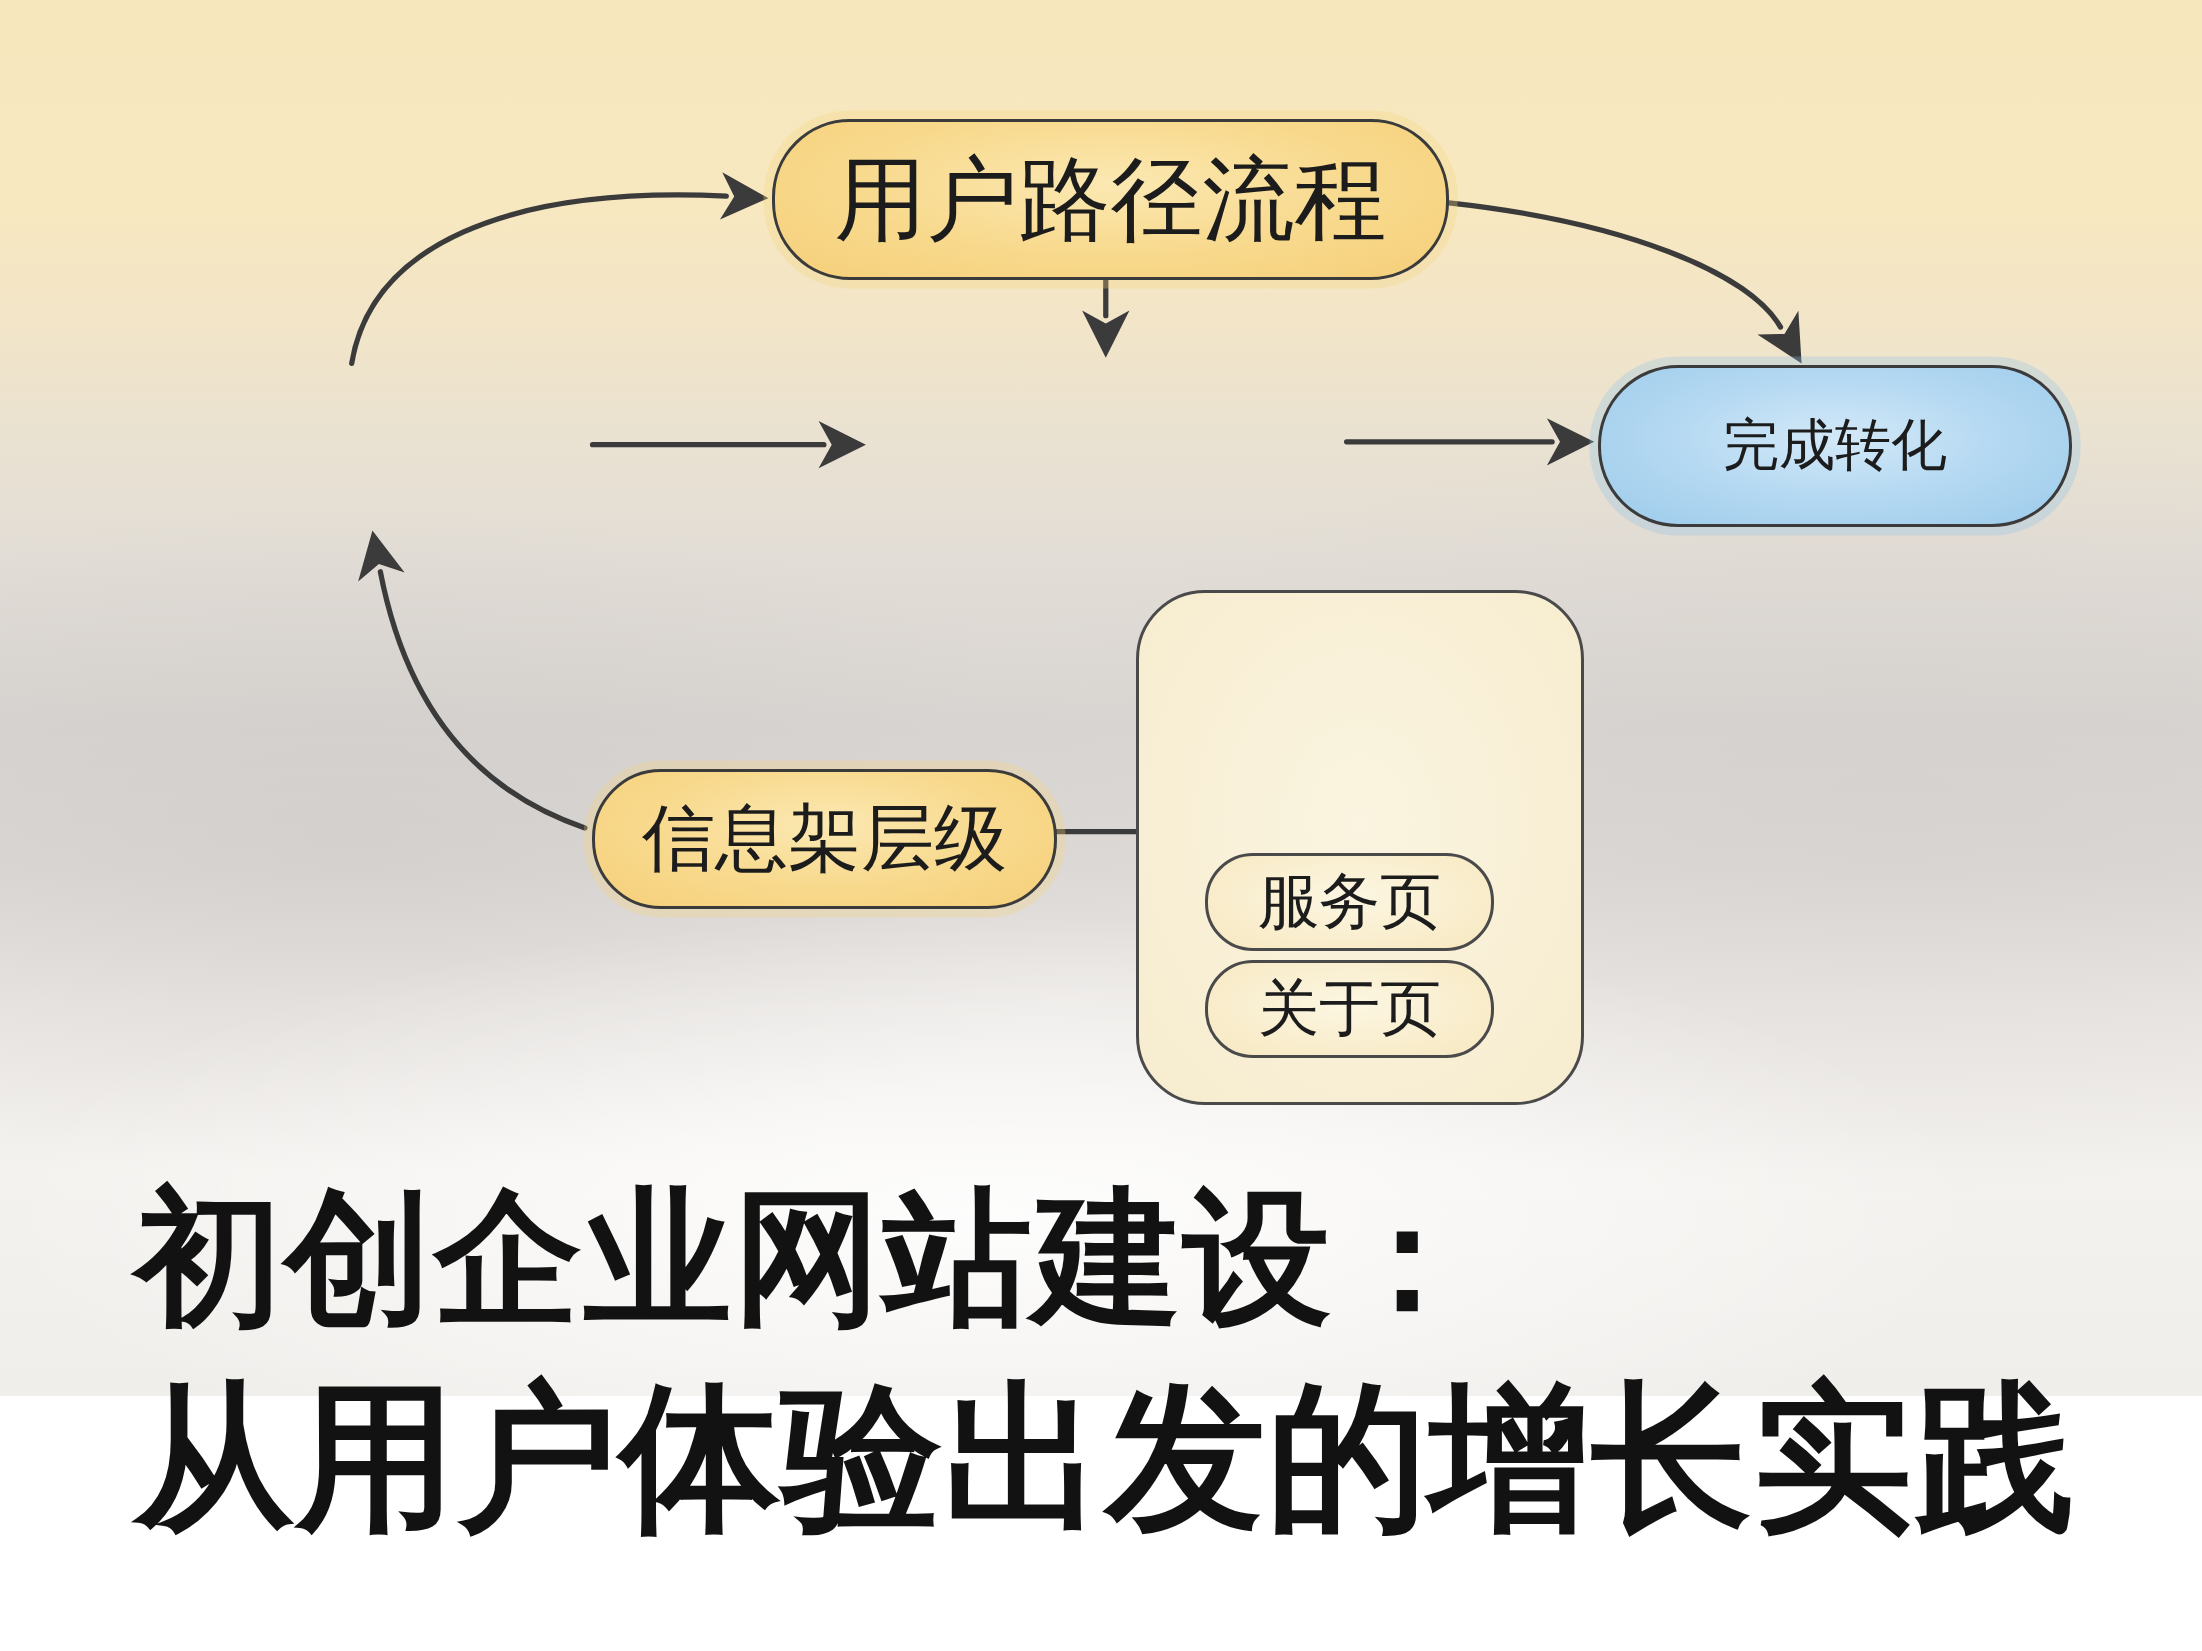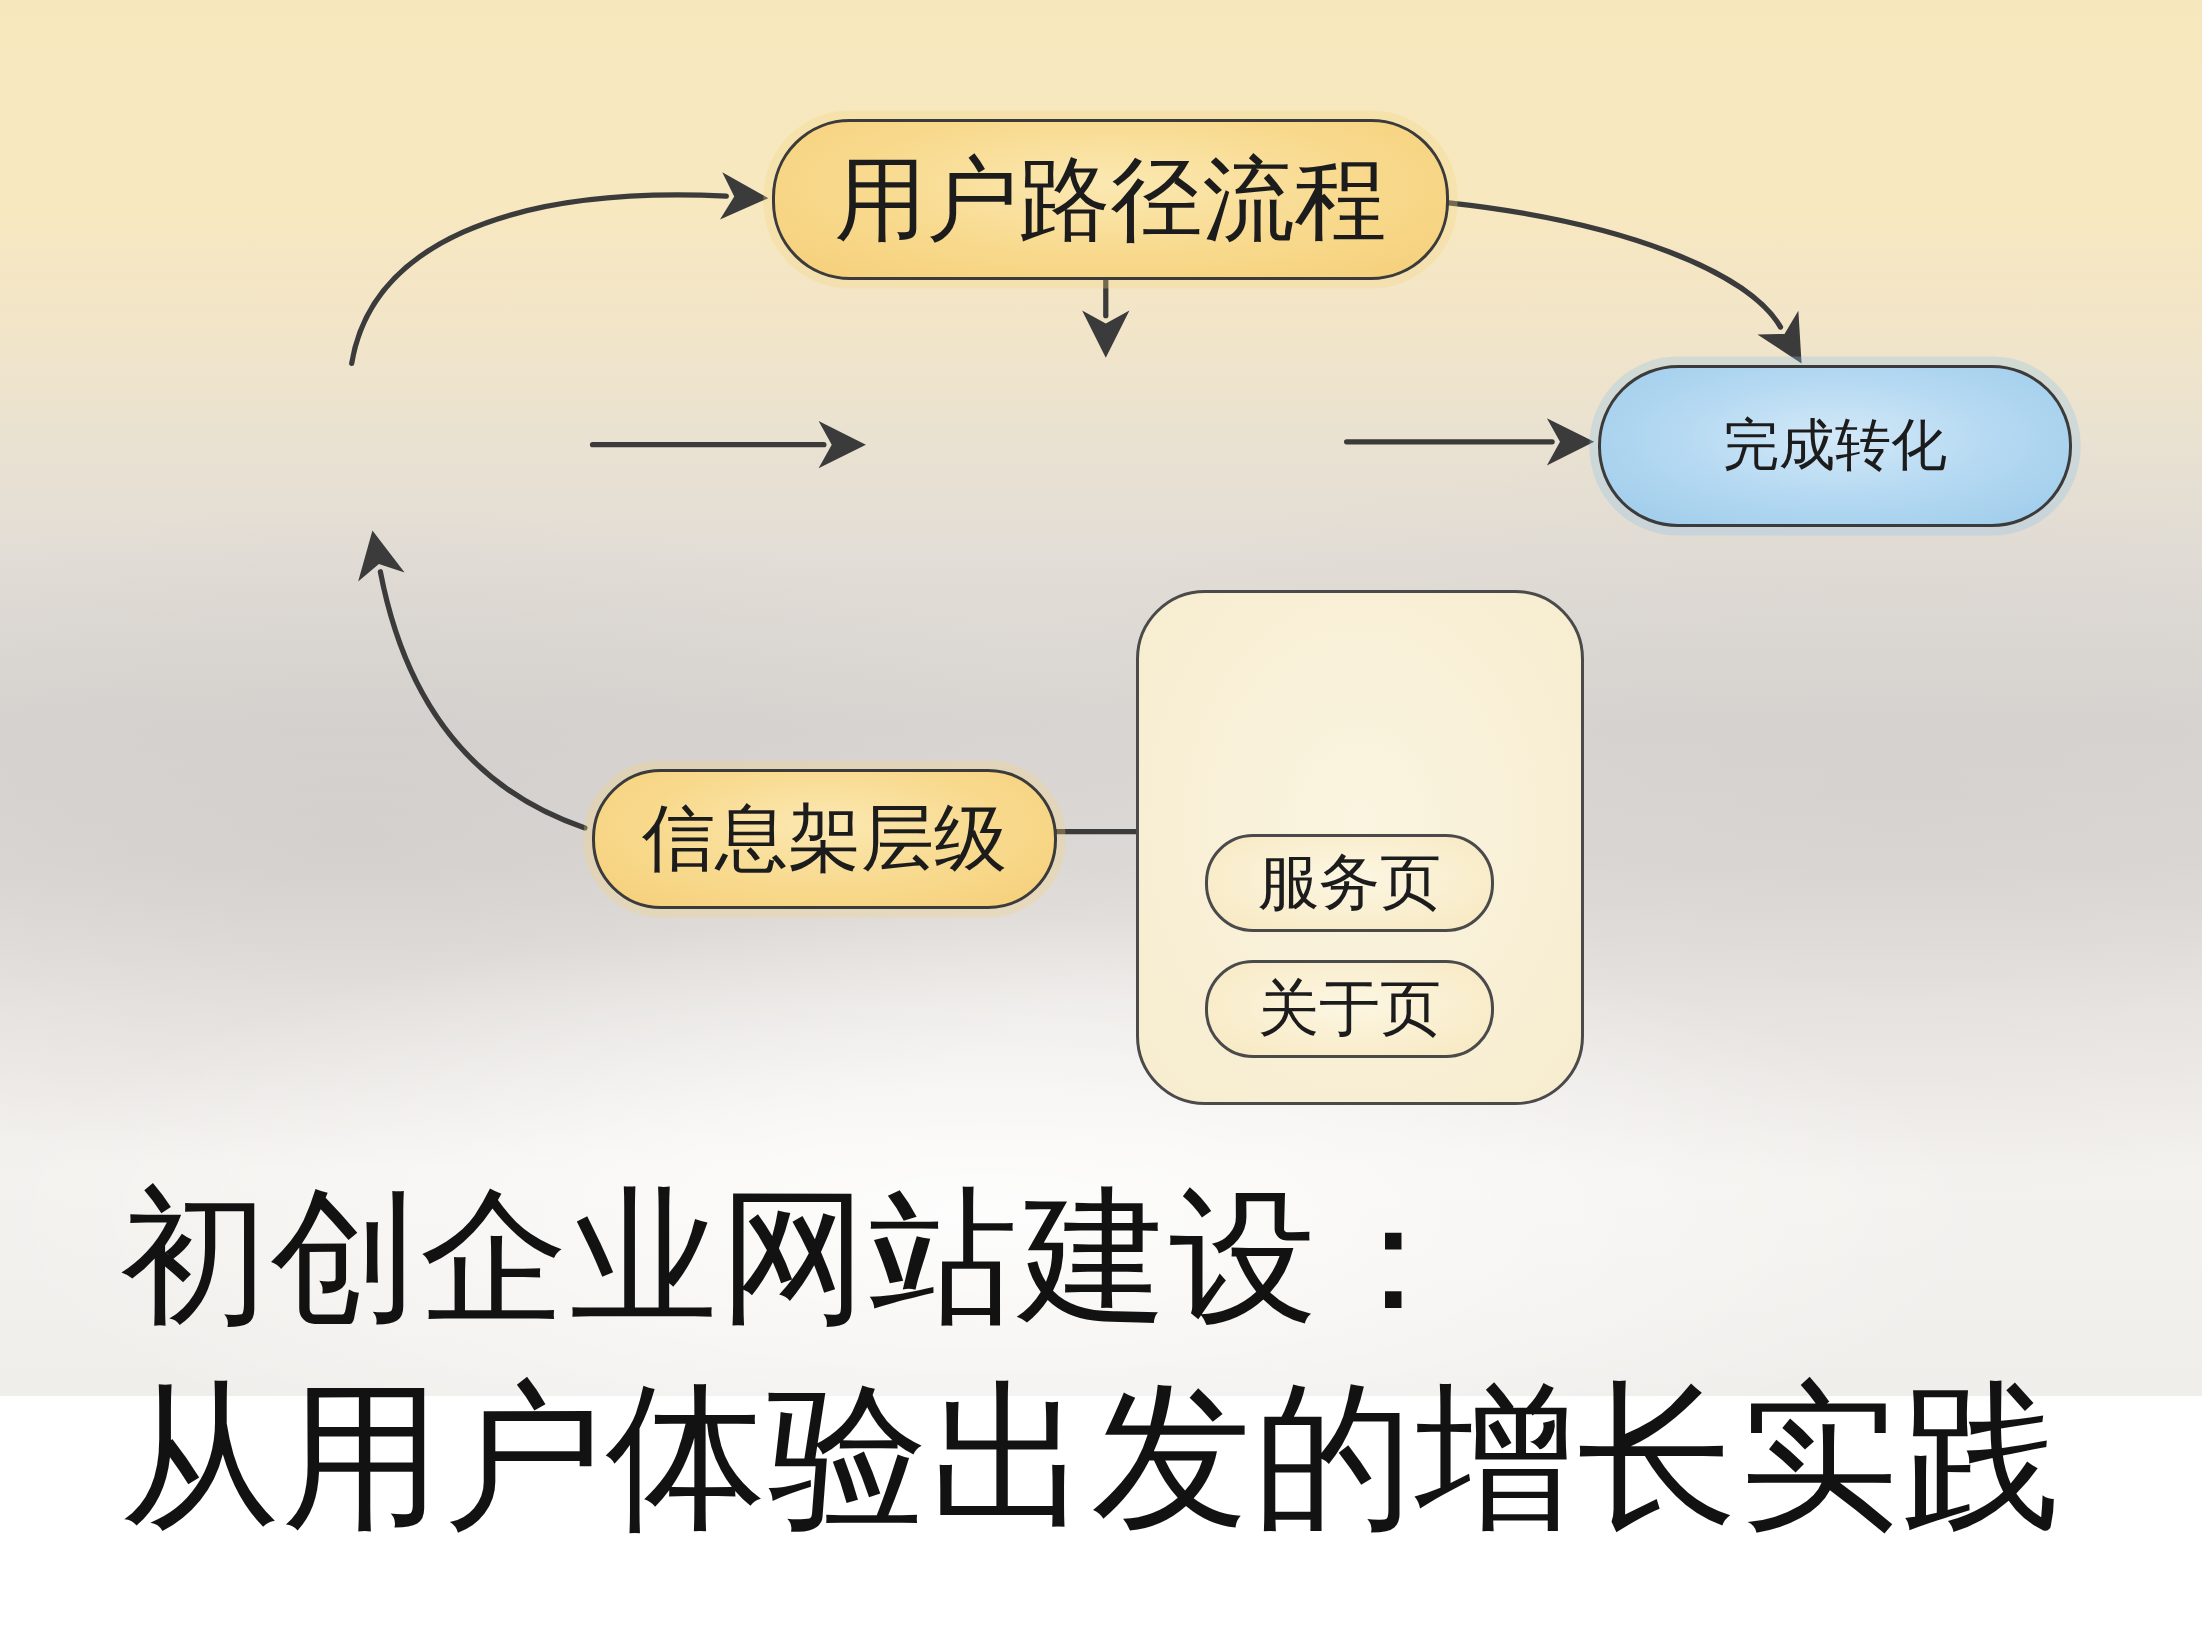--- a/index.html
+++ b/index.html
@@ -67,28 +67,28 @@
     display: flex; align-items: center; justify-content: center;
     border: 3.8px solid #4a4a4a;
     border-radius: 48px;
     background: radial-gradient(ellipse at 50% 45%, #fcf6e2 0%, #f7e8c0 100%);
     font-size: 61px;
     color: #1c1c1c;
     white-space: nowrap;
   }
   #pill-home    { top: 32.5px; }
   #pill-product { top: 145px; }
-  #pill-service { top: 241px; }
+  #pill-service { top: 260px; }
   #pill-about   { top: 367px; }
 
   .title {
     position: absolute;
-    left: 120px; top: 1183px;
+    left: 134px; top: 1183px;
     color: #121212;
-    font-weight: normal;
+    font-weight: bold;
     line-height: 1.0;
   }
   .title-line1 { font-size: 148px; letter-spacing: 1.9px; }
   .title-line2 { font-size: 160px; letter-spacing: 1.9px; margin-top: 46px; }
 </style>
 </head>
 <body>
 
 <div class="canvas">
 

